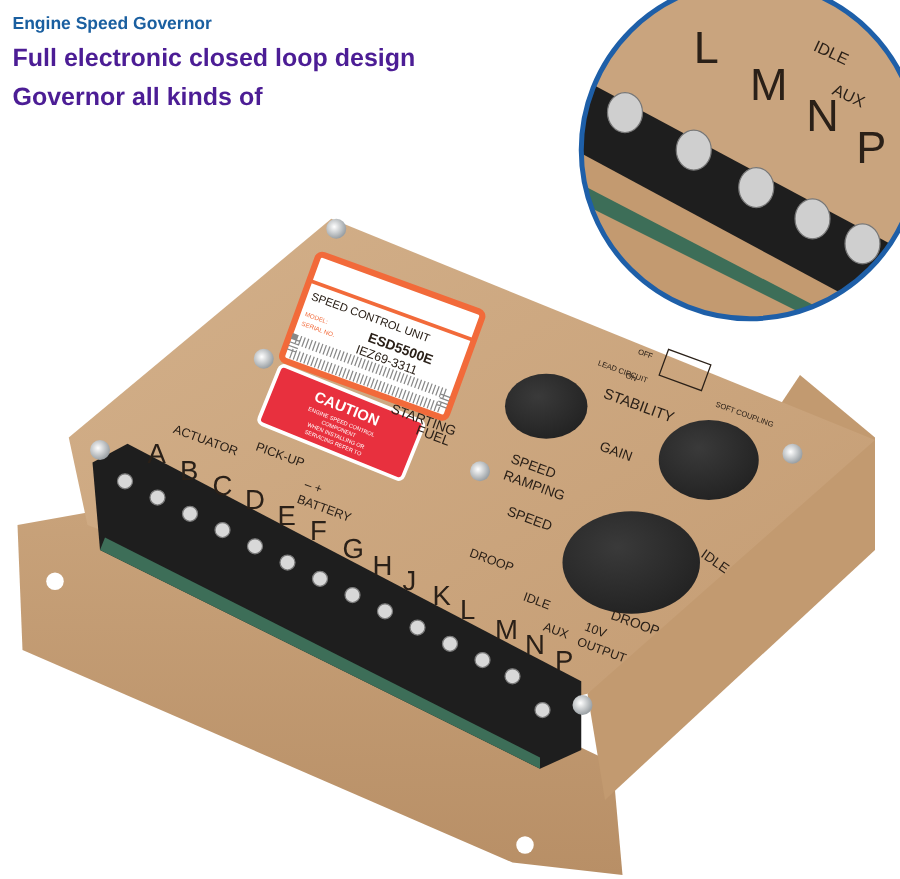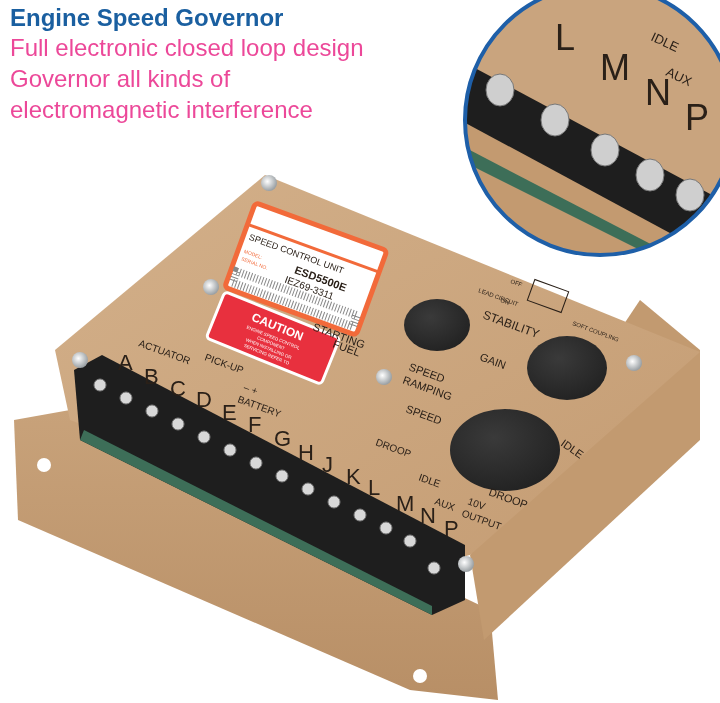--- a/index.html
+++ b/index.html
@@ -1,30 +1,29 @@
 <!DOCTYPE html>
 <html><head>
 <meta charset="utf-8">
 <style>
   html,body{margin:0;padding:0;background:#ffffff;}
   body{width:720px;height:703px;position:relative;overflow:hidden;font-family:"Liberation Sans",sans-serif;}
   .headline{position:absolute;left:10px;top:4px;}
-  .title{font-weight:bold;font-size:24px;color:#1a5fa0;line-height:28px;white-space:nowrap;}
-  .feat{font-weight:normal;font-size:24px;color:#ec4899;line-height:31px;white-space:nowrap;}
+  .title{font-weight:bold;font-size:14px;color:#1a5fa0;line-height:28px;white-space:nowrap;}
+  .feat{font-weight:bold;font-size:20px;color:#4c1d95;line-height:31px;white-space:nowrap;}
   svg.scene{position:absolute;left:0;top:0;}
   .lbl{font-family:"Liberation Sans",sans-serif;fill:#2a2018;}
 </style>
 </head>
 <body>
 
 <div class="headline">
   <div class="title">Engine Speed Governor</div>
   <div class="feat">Full electronic closed loop design</div>
   <div class="feat">Governor all kinds of</div>
-  <div class="feat">electromagnetic interference</div>
 </div>
 
 <svg class="scene" width="720" height="703" viewBox="0 0 720 703">
   <defs>
     <linearGradient id="top" x1="0" y1="0" x2="1" y2="1">
       <stop offset="0" stop-color="#d3b08a"></stop>
       <stop offset="1" stop-color="#c49c73"></stop>
     </linearGradient>
     <linearGradient id="side" x1="0" y1="0" x2="0" y2="1">
       <stop offset="0" stop-color="#c8a27a"></stop>

